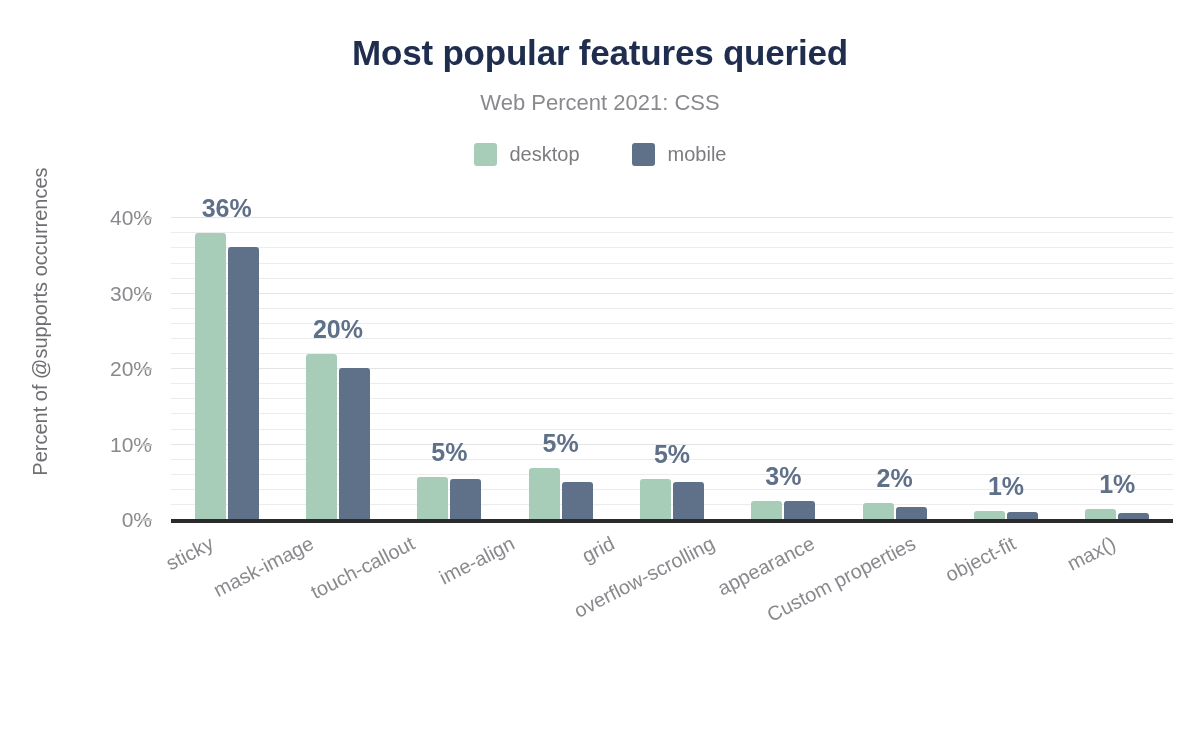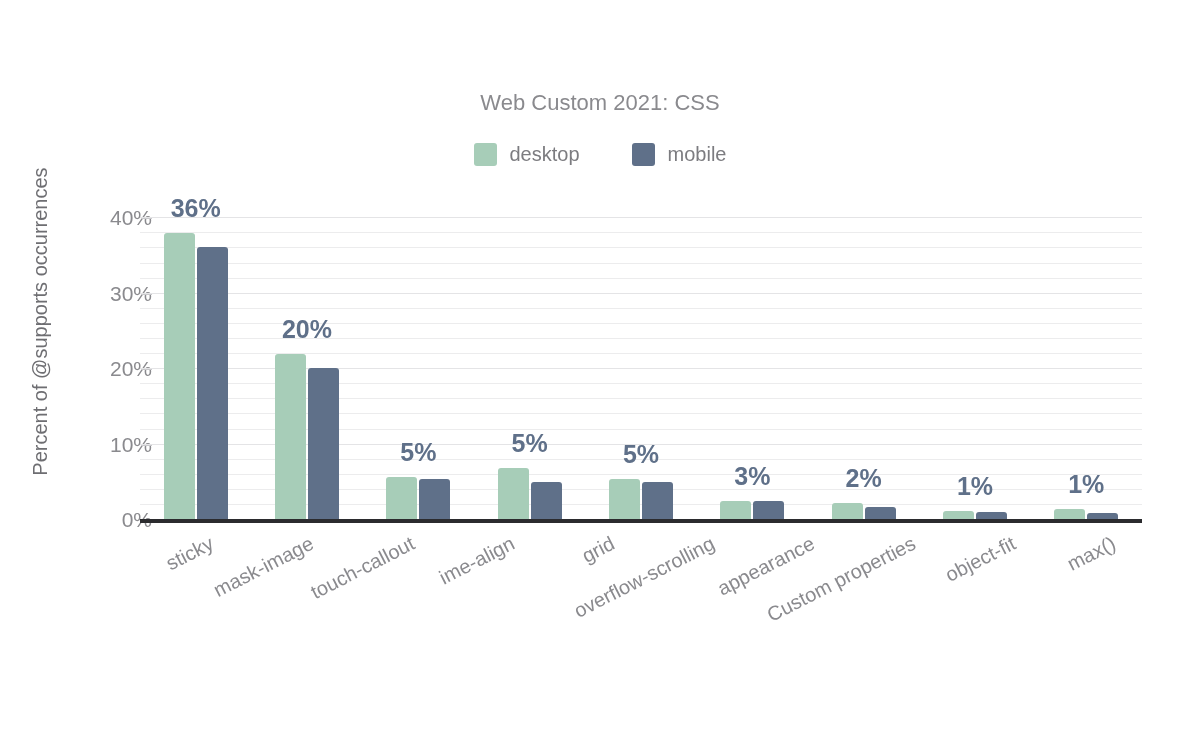--- a/index.html
+++ b/index.html
@@ -65,21 +65,21 @@
     border-radius: 3px;
   }
   .legend-label {
     font-size: 20px;
     color: #7c7c80;
   }
 
   
   .plot {
     position: absolute;
-    left: 140px;
+    left: 171px;
     top: 207px;
     width: 1002px;
     height: 313px;
   }
   .gridlines {
     position: absolute;
     inset: 0;
   }
   .gridline {
     position: absolute;
@@ -194,21 +194,22 @@
     text-align: center;
     font-size: 20px;
     color: #8a8a8e;
   }
 </style>
 </head>
 <body>
 
 <div id="chart-root">
 
-  <div class="chart-subtitle">Web Custom 2021: CSS</div>
+  <div class="chart-title">Most popular features queried</div>
+  <div class="chart-subtitle">Web Percent 2021: CSS</div>
 
   <div class="legend">
     <div class="legend-item">
       <span class="legend-swatch" id="sw-desktop" style="background: rgb(167, 205, 184);"></span>
       <span class="legend-label">desktop</span>
     </div>
     <div class="legend-item">
       <span class="legend-swatch" id="sw-mobile" style="background: rgb(95, 112, 137);"></span>
       <span class="legend-label">mobile</span>
     </div>

